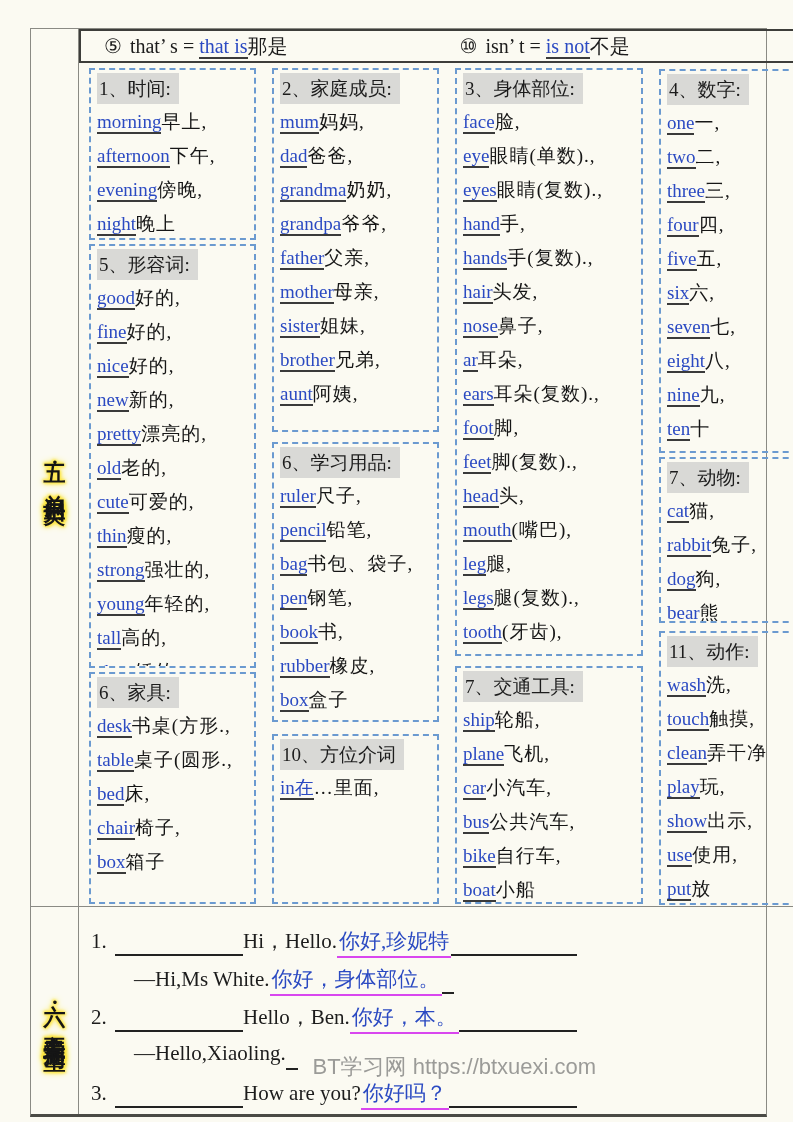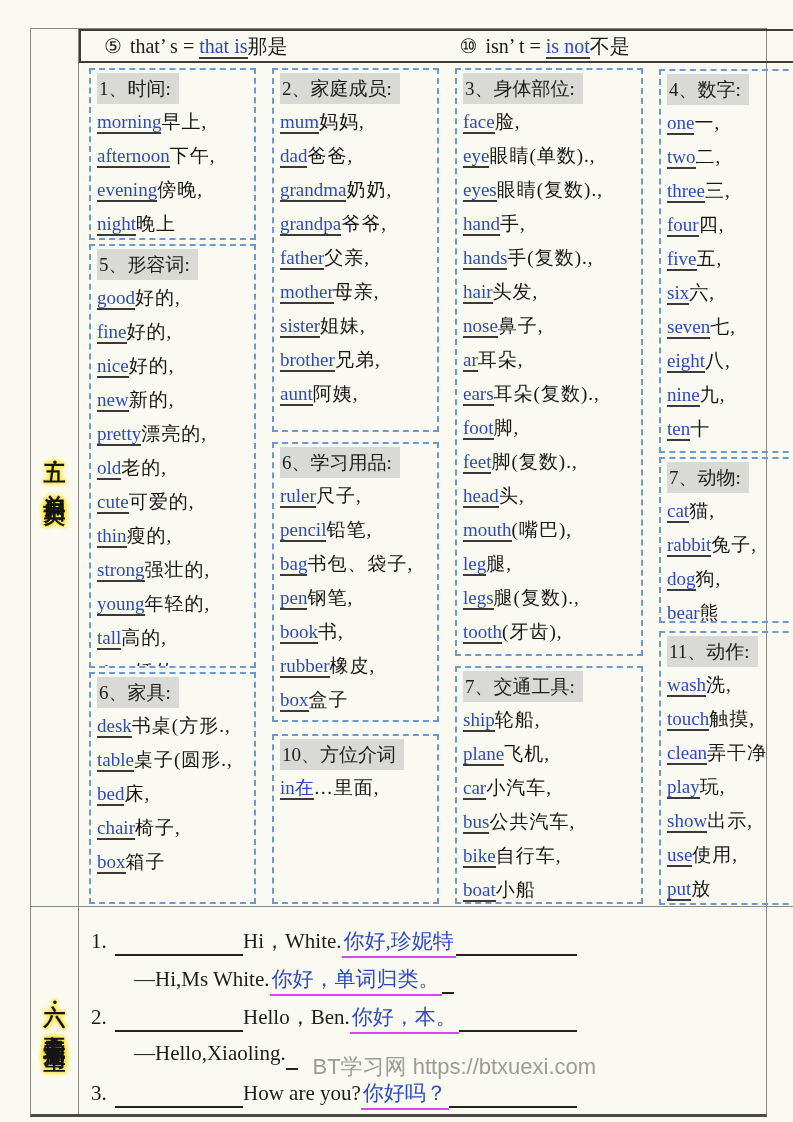--- a/index.html
+++ b/index.html
@@ -121,27 +121,27 @@
 
     <div class="side-cell row2">
       <div class="side-label">六·主要掌握句型</div>
     </div>
 
     <div class="content-cell sentence-cell">
       <div id="sentence-rows">
           <div class="srow main">
             <span class="num">1.</span>
             <span class="lead"></span>
-            <span class="sen">Hi，White.</span>
+            <span class="sen">Hi，Hello.</span>
             <span class="scn">你好,珍妮特</span>
             <span class="tail"></span>
           </div>
           <div class="srow reply">
             <span class="sen">—Hi,Ms White.</span>
-            <span class="scn">你好，单词归类。</span>
+            <span class="scn">你好，身体部位。</span>
             <span class="tail"></span>
           </div>
           <div class="srow main">
             <span class="num">2.</span>
             <span class="lead"></span>
             <span class="sen">Hello，Ben.</span>
             <span class="scn">你好，本。</span>
             <span class="tail"></span>
           </div>
           <div class="srow reply">

